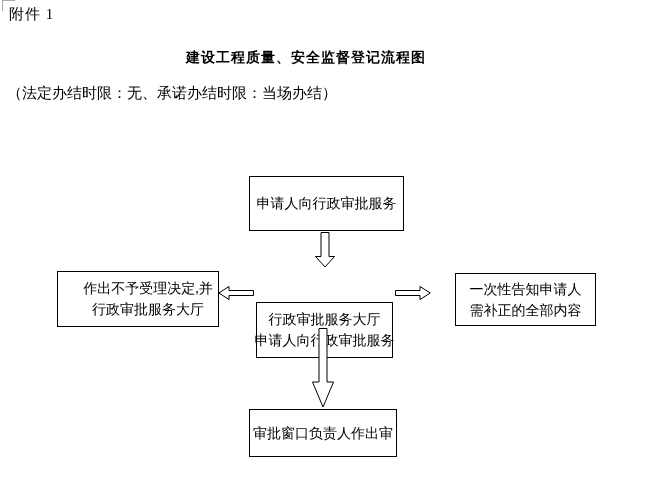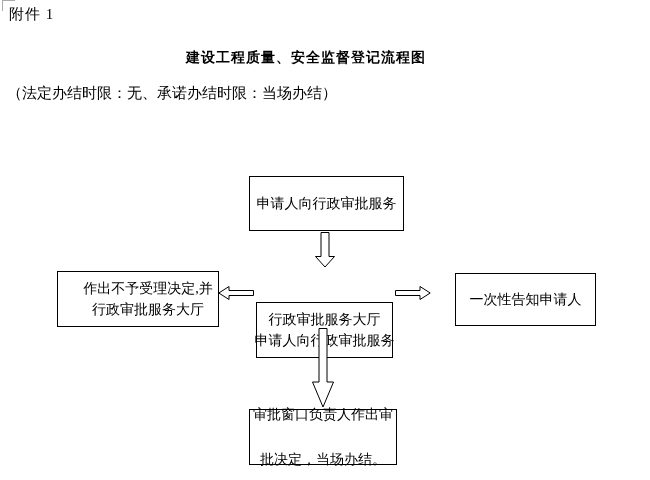--- a/index.html
+++ b/index.html
@@ -58,21 +58,21 @@
     align-items: center;
     text-align: center;
     font-size: 14px;
     line-height: 21px;
     white-space: nowrap;
   }
   .box-submit   { left: 249px; top: 176px; width: 155px; height: 55px; }
   .box-review   { left: 256px; top: 270px; width: 137px; height: 56px; margin-top: 32px; }
   .box-reject   { left: 57px;  top: 271px; width: 162px; height: 56px; padding-left: 20px; }
   .box-supplement { left: 455px; top: 273px; width: 141px; height: 53px; }
-  .box-decision { left: 249px; top: 409px; width: 148px; height: 56px; gap: 24px; }
+  .box-decision { left: 249px; top: 409px; width: 148px; height: 48px; gap: 24px; }
   .arrow { position: absolute; }
   .arrow svg { display: block; }
 </style>
 </head>
 <body>
 
 <div class="page">
 
   <div class="corner-mark"></div>
 
@@ -91,25 +91,25 @@
     <span>申请人向行政审批服务</span>
   </div>
 
   <div class="box box-reject">
     <span>作出不予受理决定,并</span>
     <span>行政审批服务大厅</span>
   </div>
 
   <div class="box box-supplement">
     <span>一次性告知申请人</span>
+    <span>需补正的全部内容</span>
   </div>
 
   <div class="box box-decision">
     <span>审批窗口负责人作出审</span>
-    <span>批决定，当场办结。</span>
   </div>
 
   <div class="arrow" style="left:314px; top:232px;">
     <svg width="22" height="36" viewBox="0 0 22 36" xmlns="http://www.w3.org/2000/svg">
       <polygon points="7,0.5 15,0.5 15,24.5 20.5,24.5 11,35 1.5,24.5 7,24.5" fill="#ffffff" stroke="#000000" stroke-width="1"></polygon>
     </svg>
   </div>
 
   <div class="arrow" style="left:218px; top:285px;">
     <svg width="36" height="16" viewBox="0 0 36 16" xmlns="http://www.w3.org/2000/svg">

